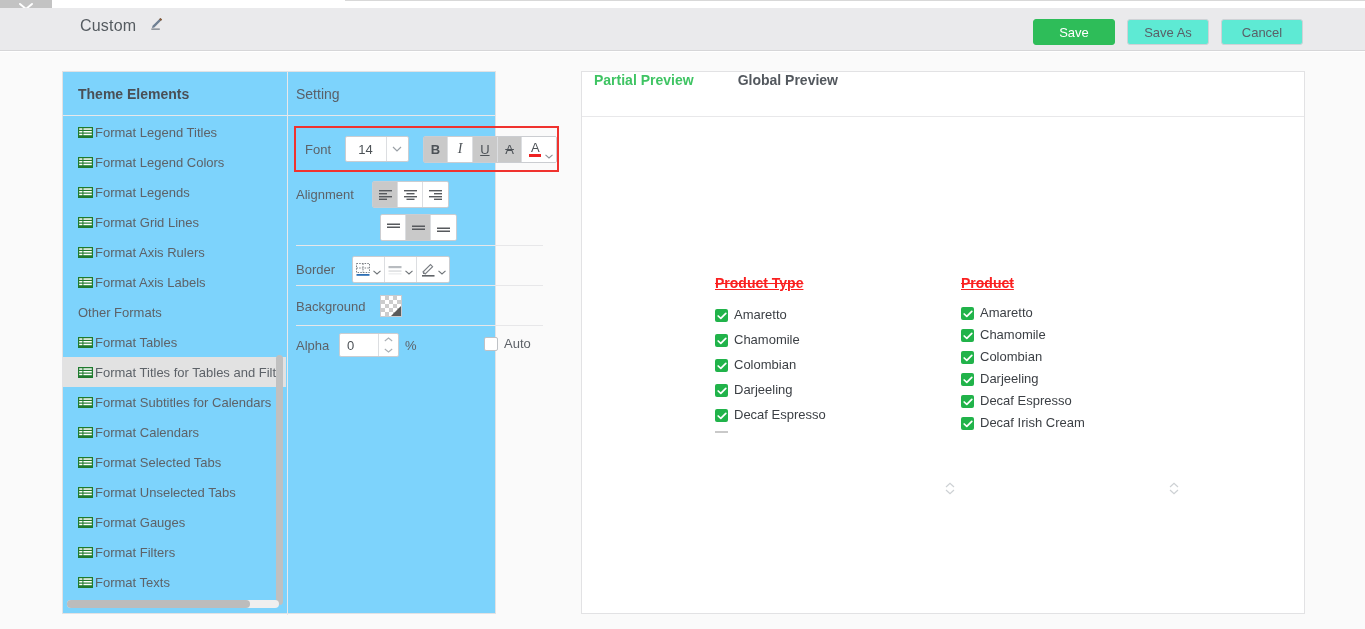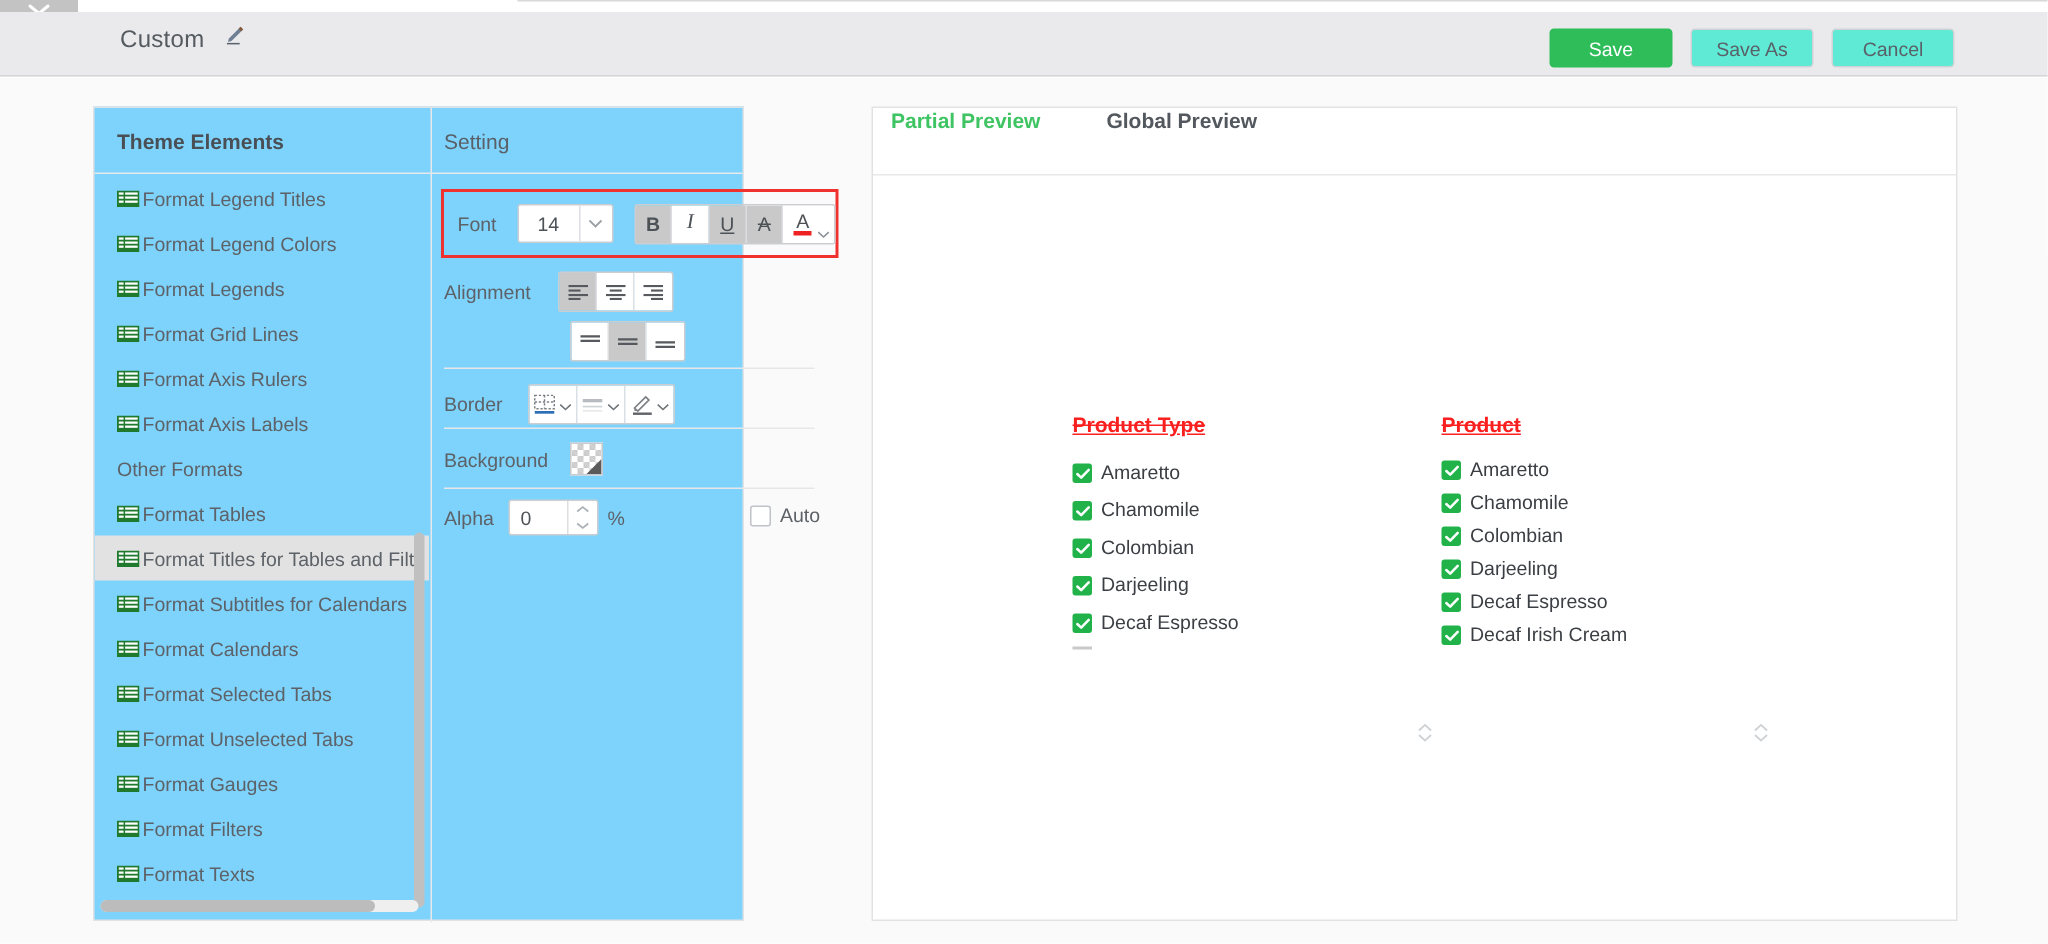--- a/index.html
+++ b/index.html
@@ -218,21 +218,21 @@
   .spinner .sv { width: 38px; display:flex; align-items:center; padding-left:7px;
                  font-size:13px; color:#4d5257; }
   .spinner .arrows {
     width: 20px; border-left:1px solid #dcdee1;
     display:flex; flex-direction:column;
   }
   .spinner .arrows div {
     flex:1; display:flex; align-items:center; justify-content:center; cursor:pointer;
   }
   .pct { font-size: 13px; color:#5d6268; margin-left:6px; }
-  .auto-wrap { position:absolute; left: 196px; top: 219px; display:flex; align-items:flex-end; gap:6px;margin-left:16px;}
+  .auto-wrap { position:absolute; left: 196px; top: 219px; display:flex; align-items:flex-end; gap:6px;}
   .cb-empty {
     width:14px; height:14px; border:1px solid #bfc2c6; background:#fff; border-radius:2px;
     cursor:pointer;
   }
   .auto-lbl { font-size:13px; color:#5d6268; }
 
   
   .prev-card {
     position: absolute; left: 581px; top: 19px;
     width: 724px; height: 543px;

